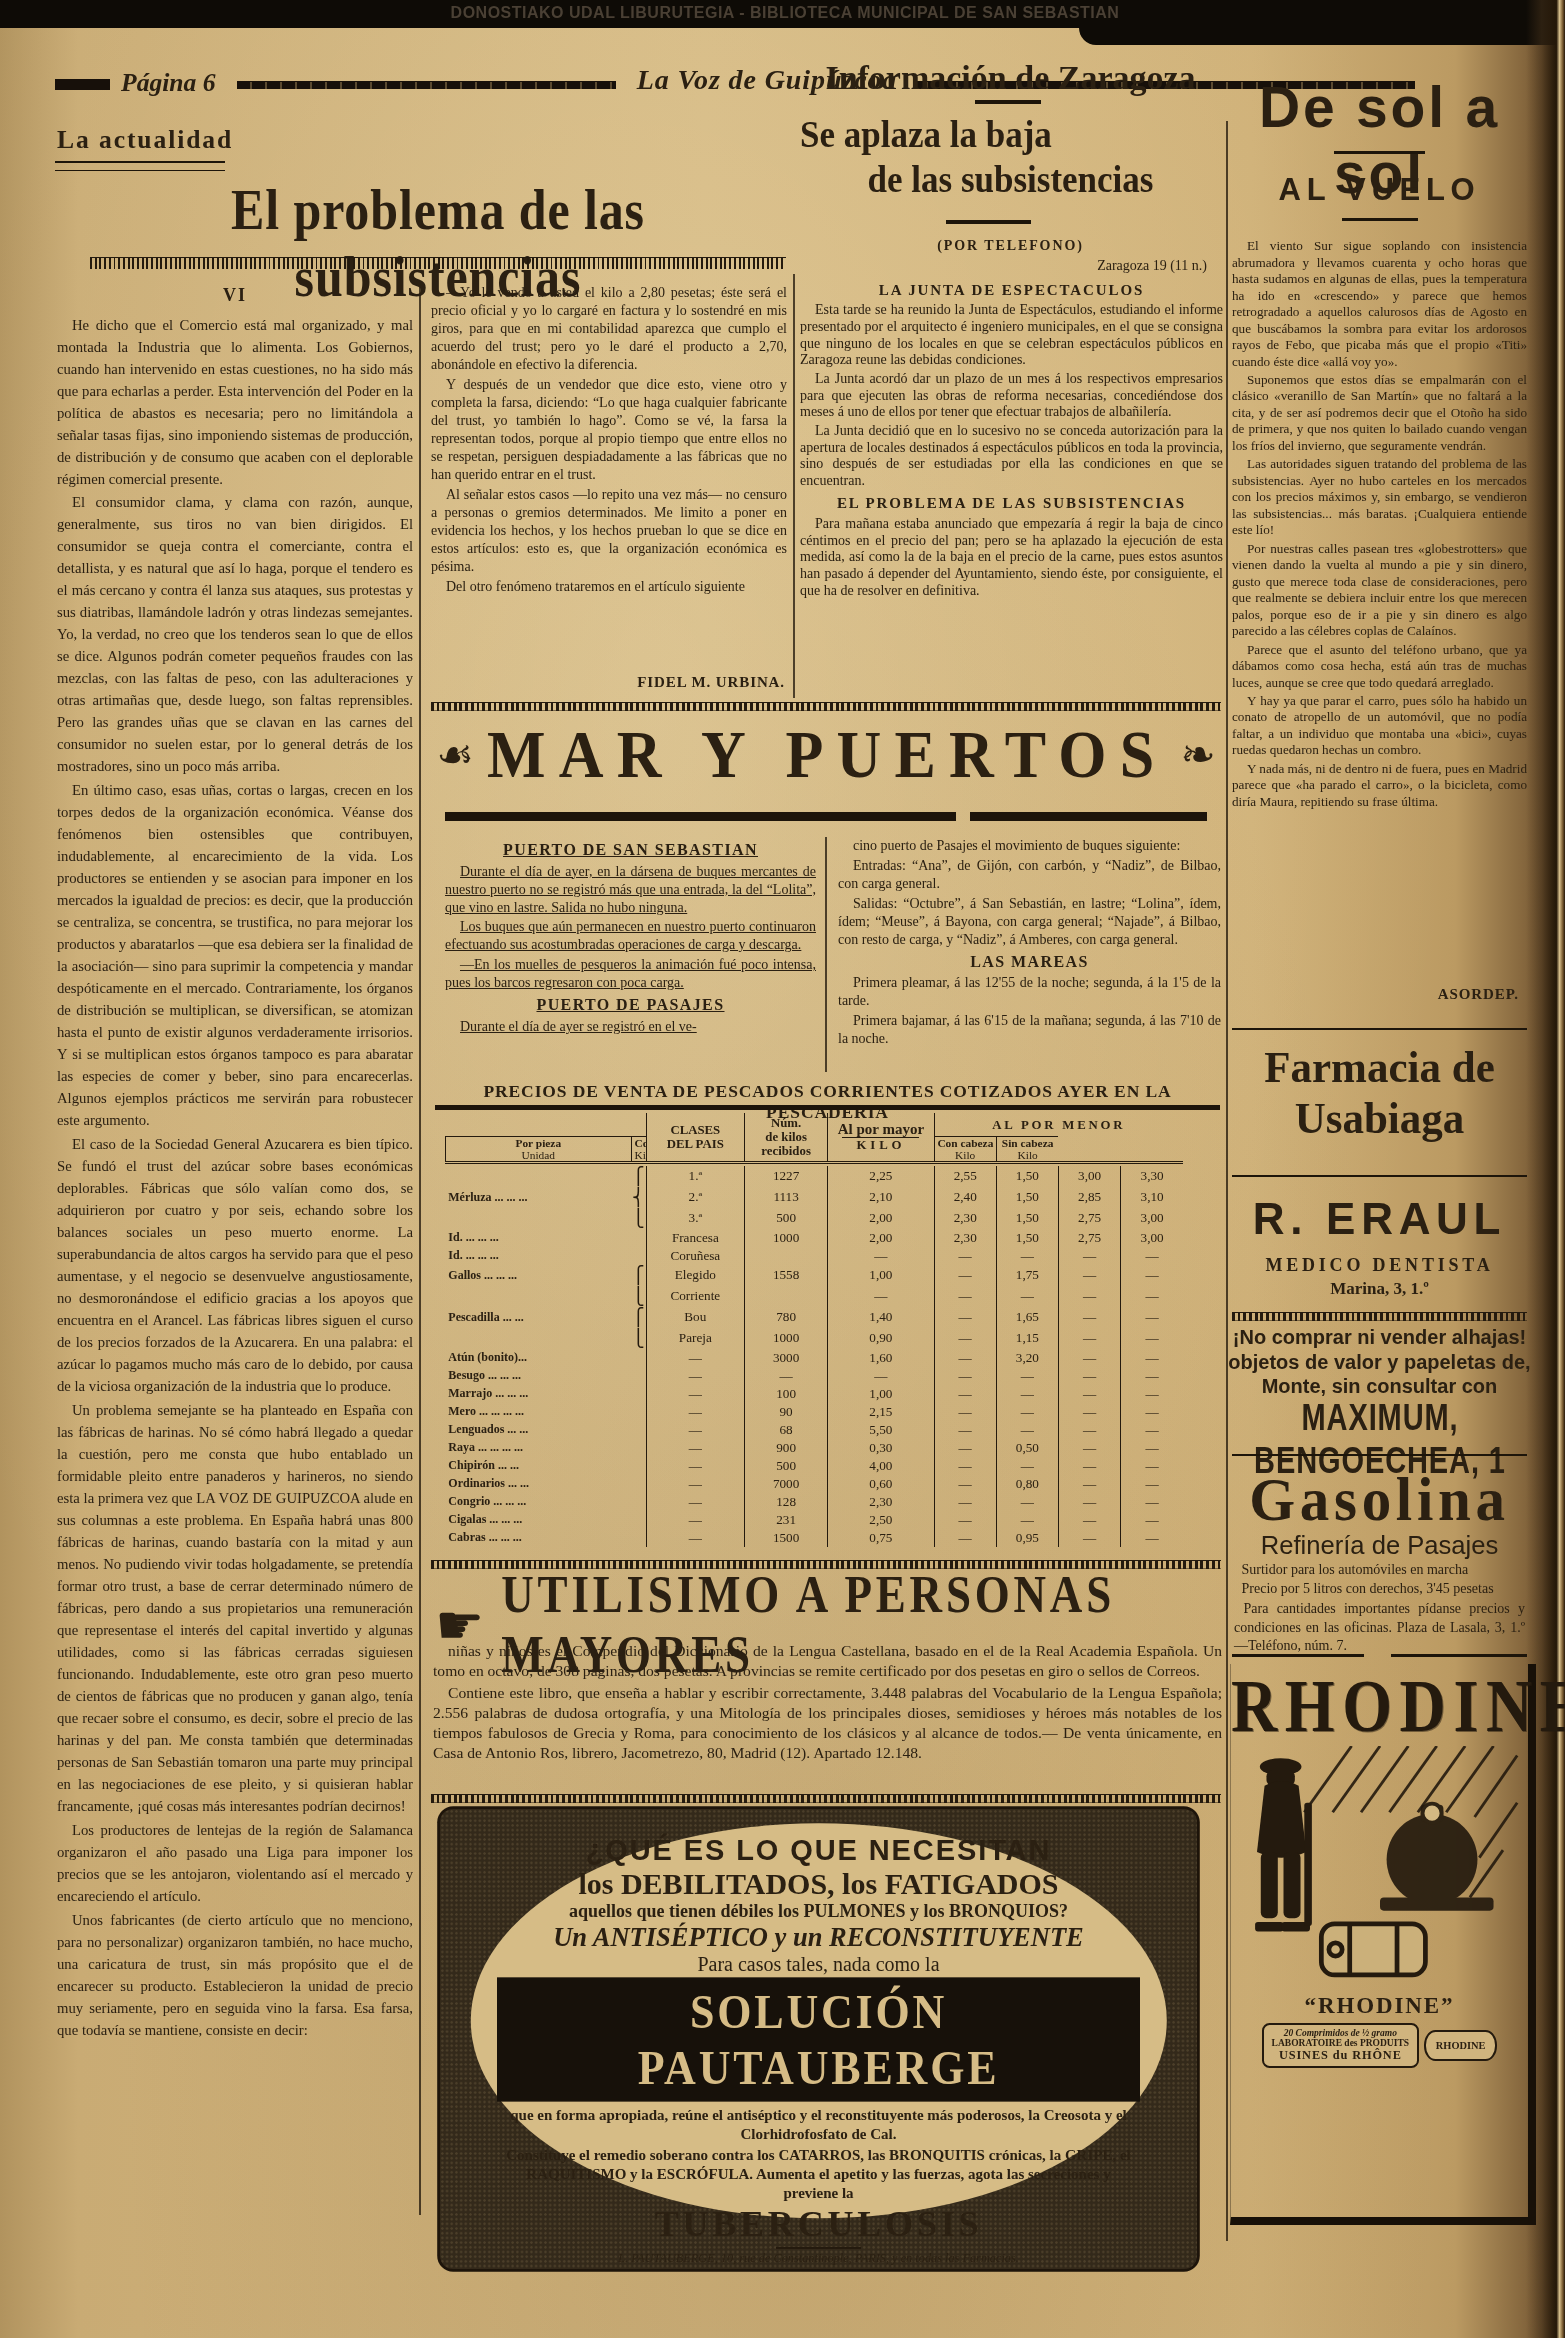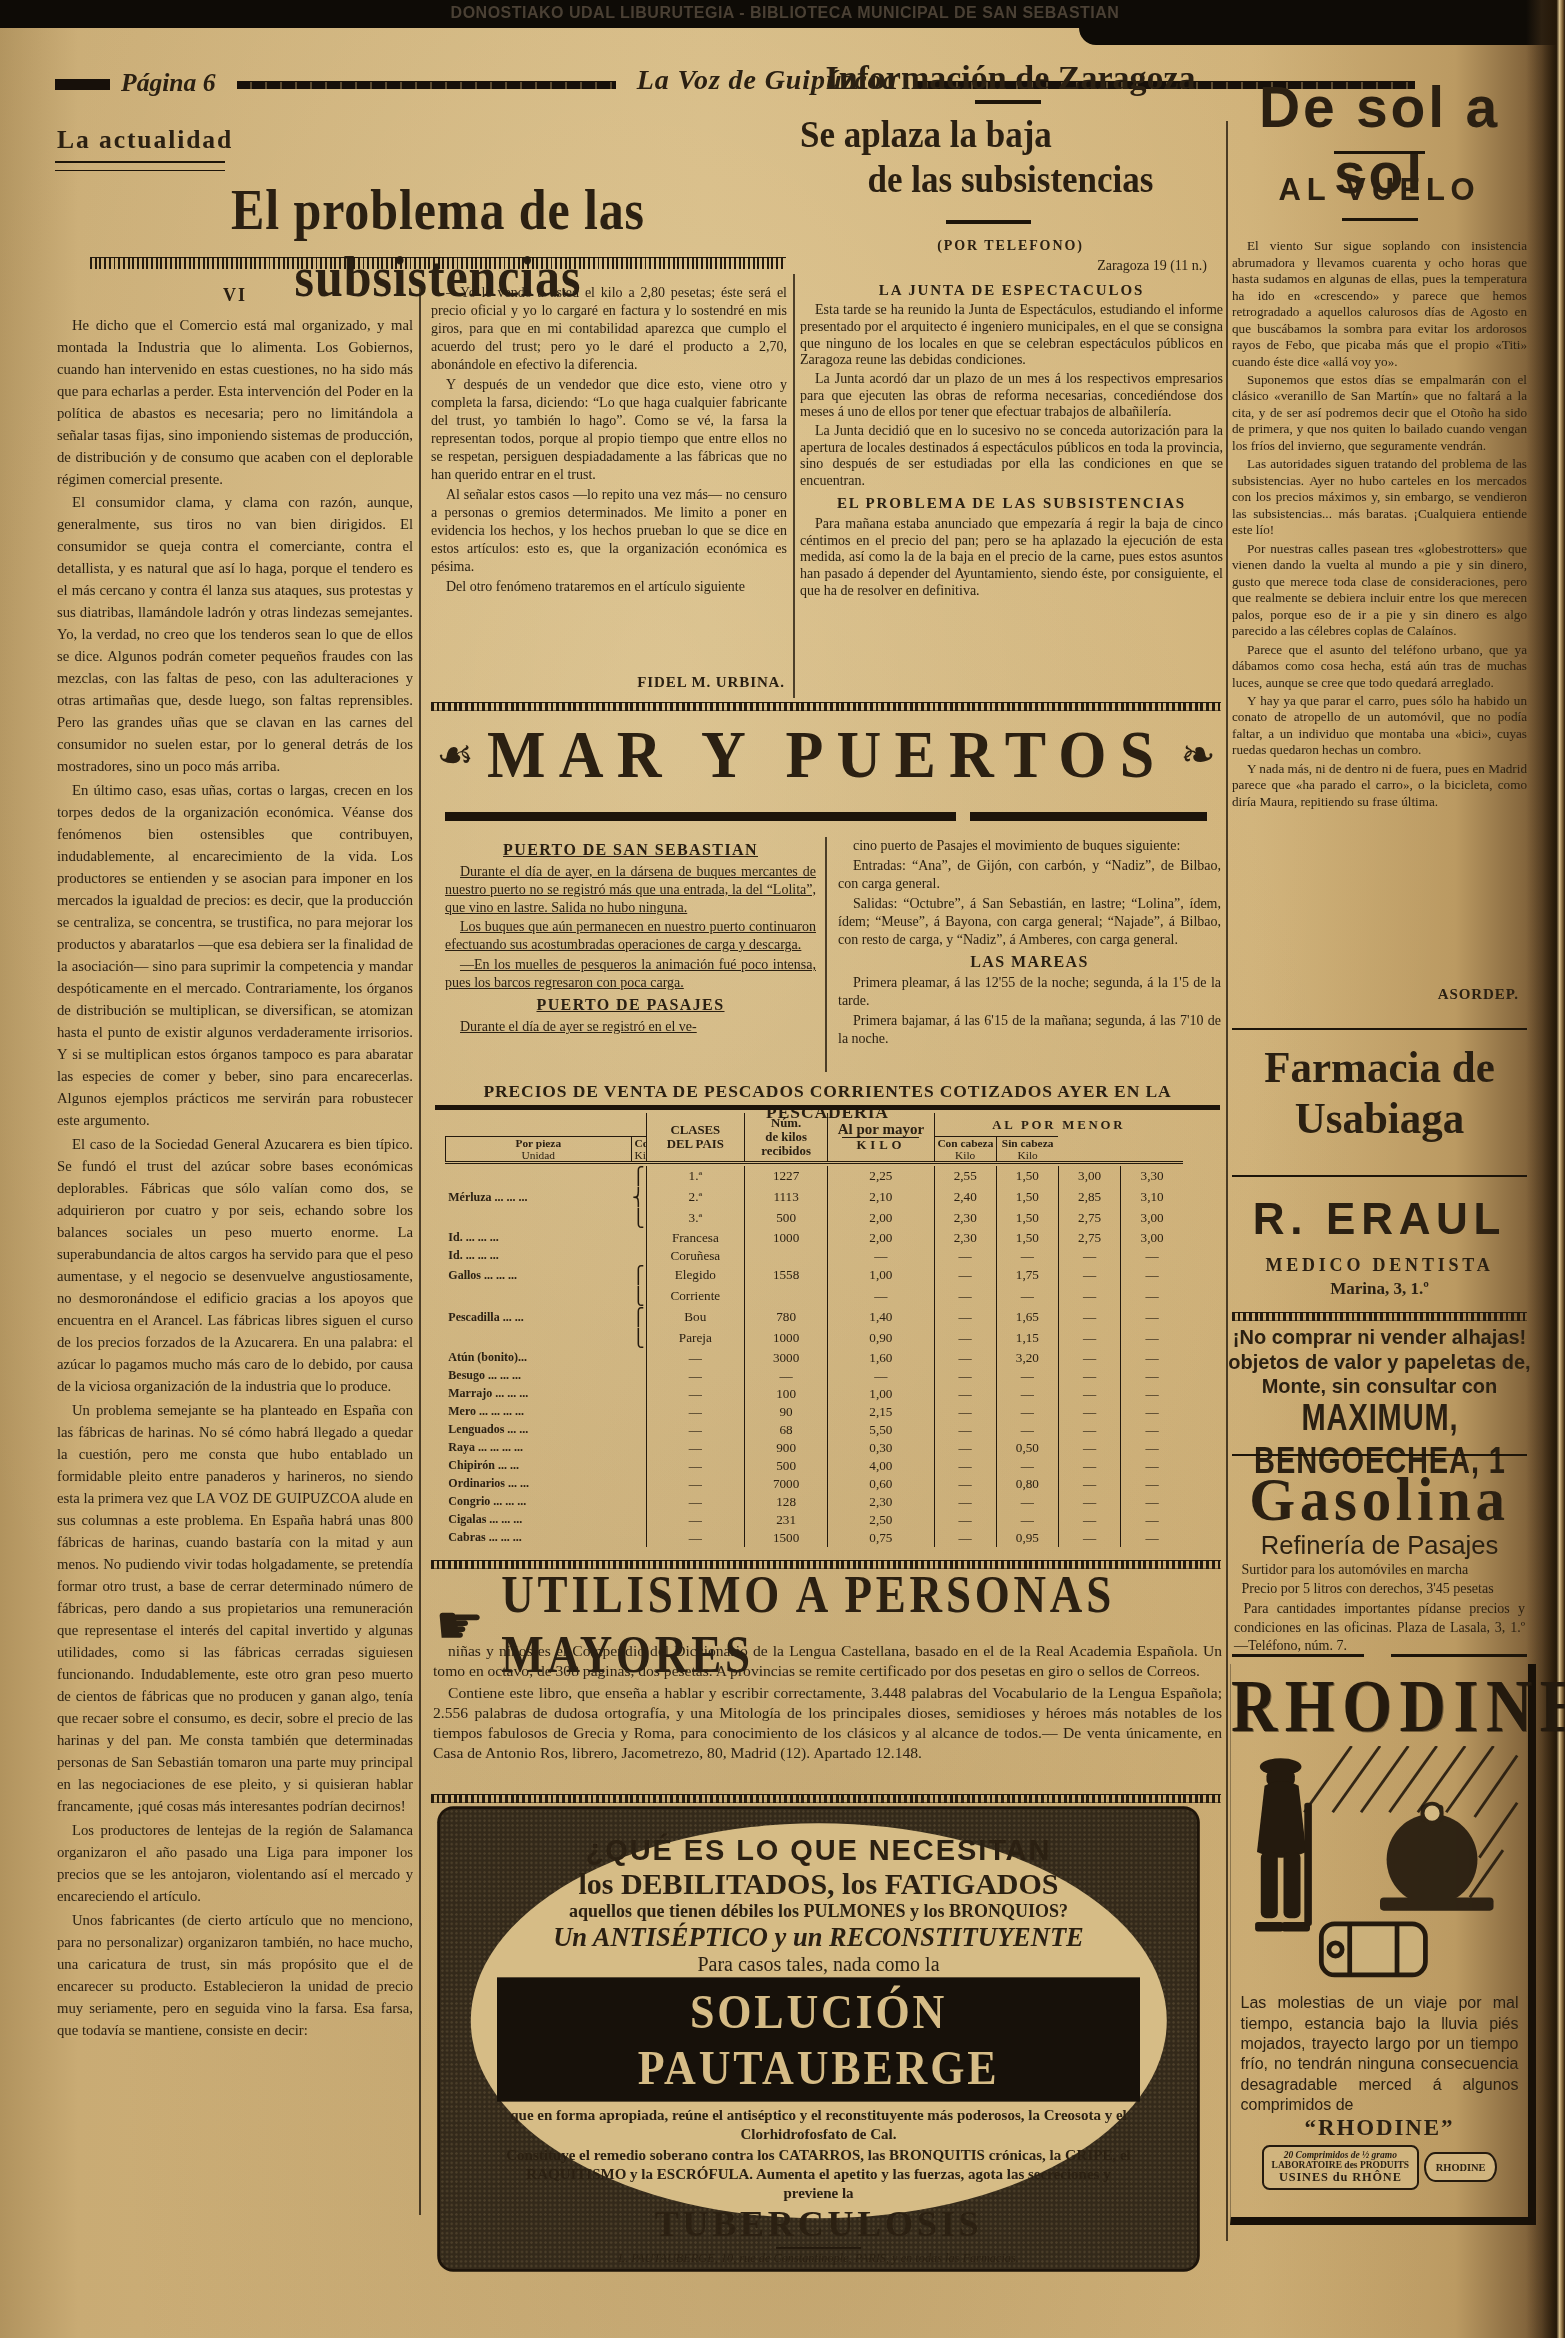--- a/index.html
+++ b/index.html
@@ -247,21 +247,20 @@
         <circle cx="205" cy="71" r="10" fill="#d6bc86" stroke="#241a0e" stroke-width="4"></circle>
         <rect x="150" y="160" width="120" height="14" rx="4"></rect>
       </g>
       <g fill="none" stroke="#241a0e" stroke-width="5">
         <rect x="88" y="188" width="110" height="54" rx="14" fill="#cbb07a"></rect>
         <line x1="118" y1="188" x2="118" y2="242"></line>
         <line x1="168" y1="188" x2="168" y2="242"></line>
         <circle cx="103" cy="215" r="7"></circle>
       </g>
     </svg>
-    <div class="rh-body" style="margin:0 9.5px;">Las molestias de un viaje por mal tiempo, estancia bajo la lluvia piés mojados, trayecto largo por un tiempo frío, no tendrán ninguna consecuencia desagradable merced á algunos comprimidos de</div>
     <div class="rh-brand">“RHODINE”</div>
     <div style="display:flex;align-items:center;justify-content:center;gap:5.7px;margin-top:3.8px;">
       <div style="border:2.8px solid #241a0e;border-radius:7.6px;padding:2.8px 7.6px;font-size:9.5px;font-weight:bold;text-align:center;background:#d0b47e;">
         <div style="font-style:italic;">20 Comprimidos de ½ gramo</div>
         <div>LABORATOIRE des PRODUITS</div>
         <div style="font-size:12.3px;letter-spacing:0.9px;">USINES du RHÔNE</div>
       </div>
       <div style="border:2.8px solid #241a0e;border-radius:11.4px/50%;padding:7.6px 9.5px;font-size:10.4px;font-weight:bold;background:#d0b47e;">RHODINE</div>
     </div>
   </div>

